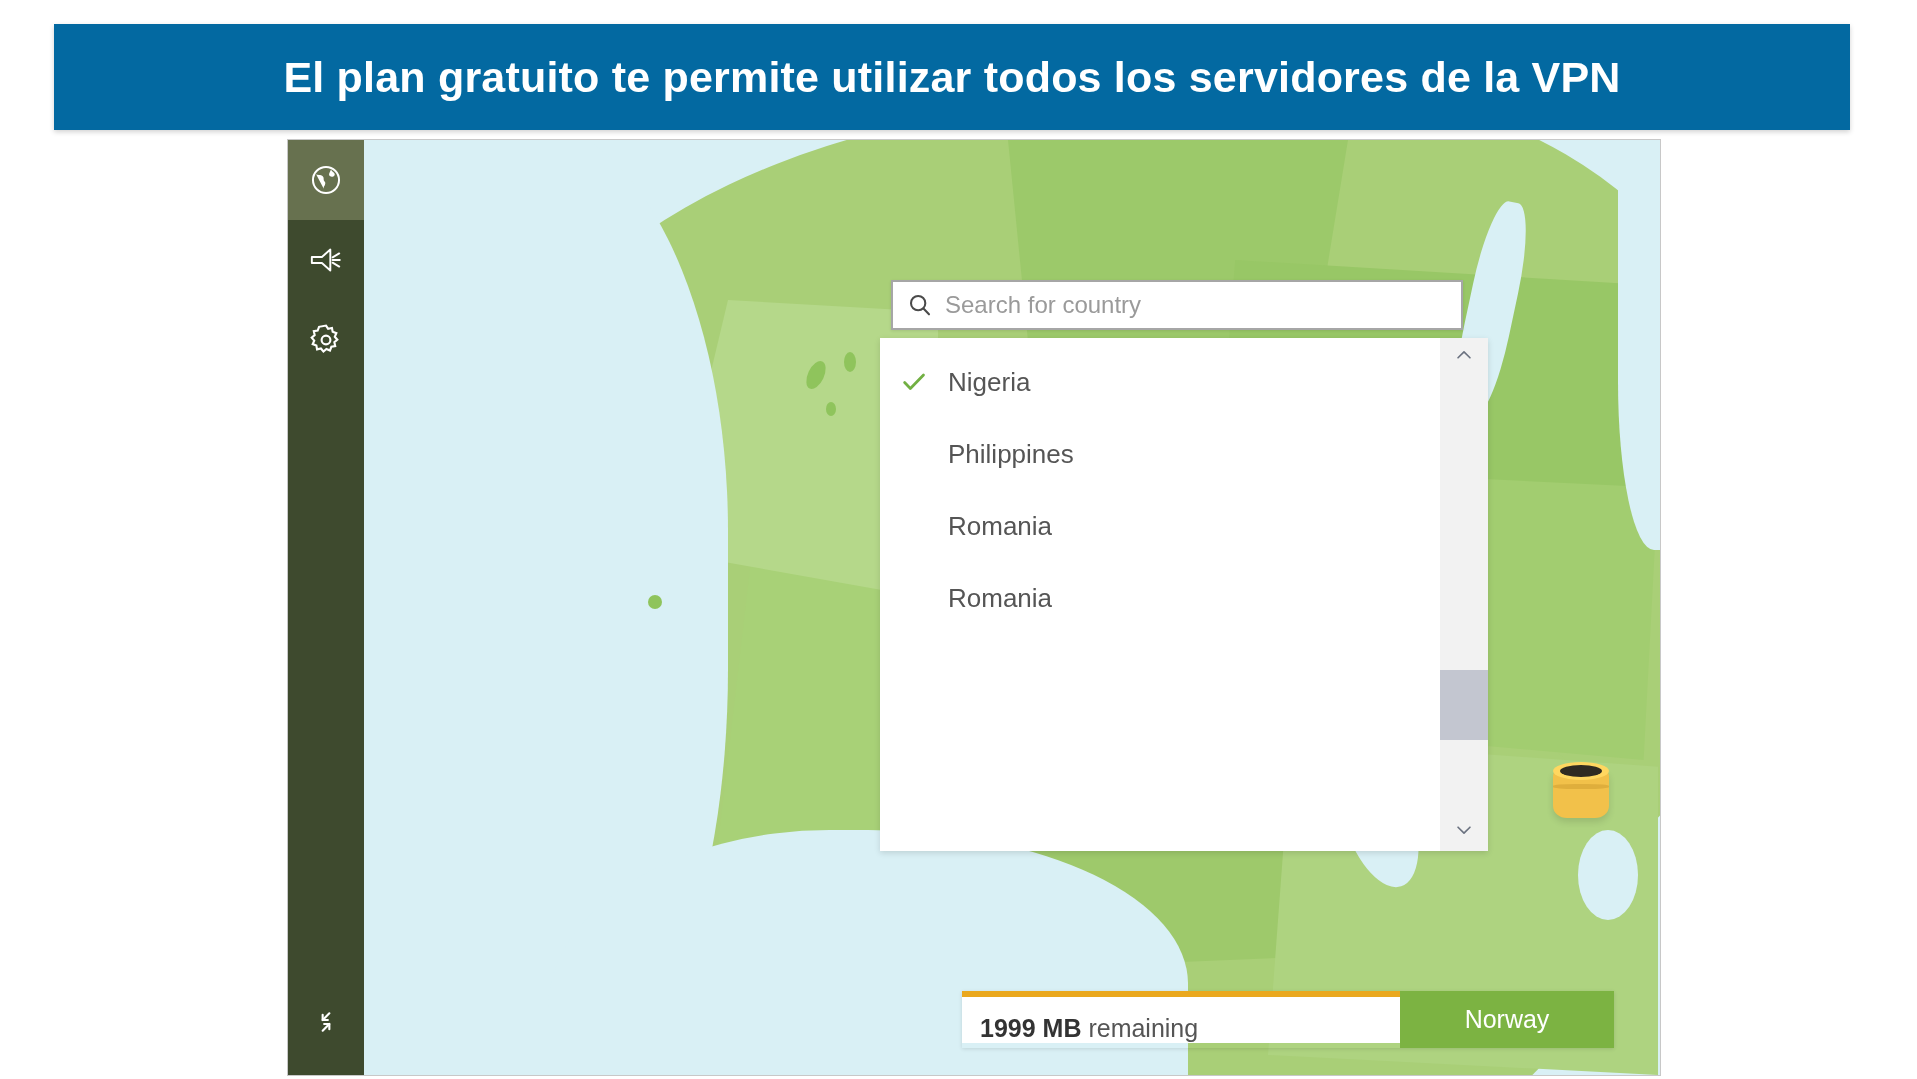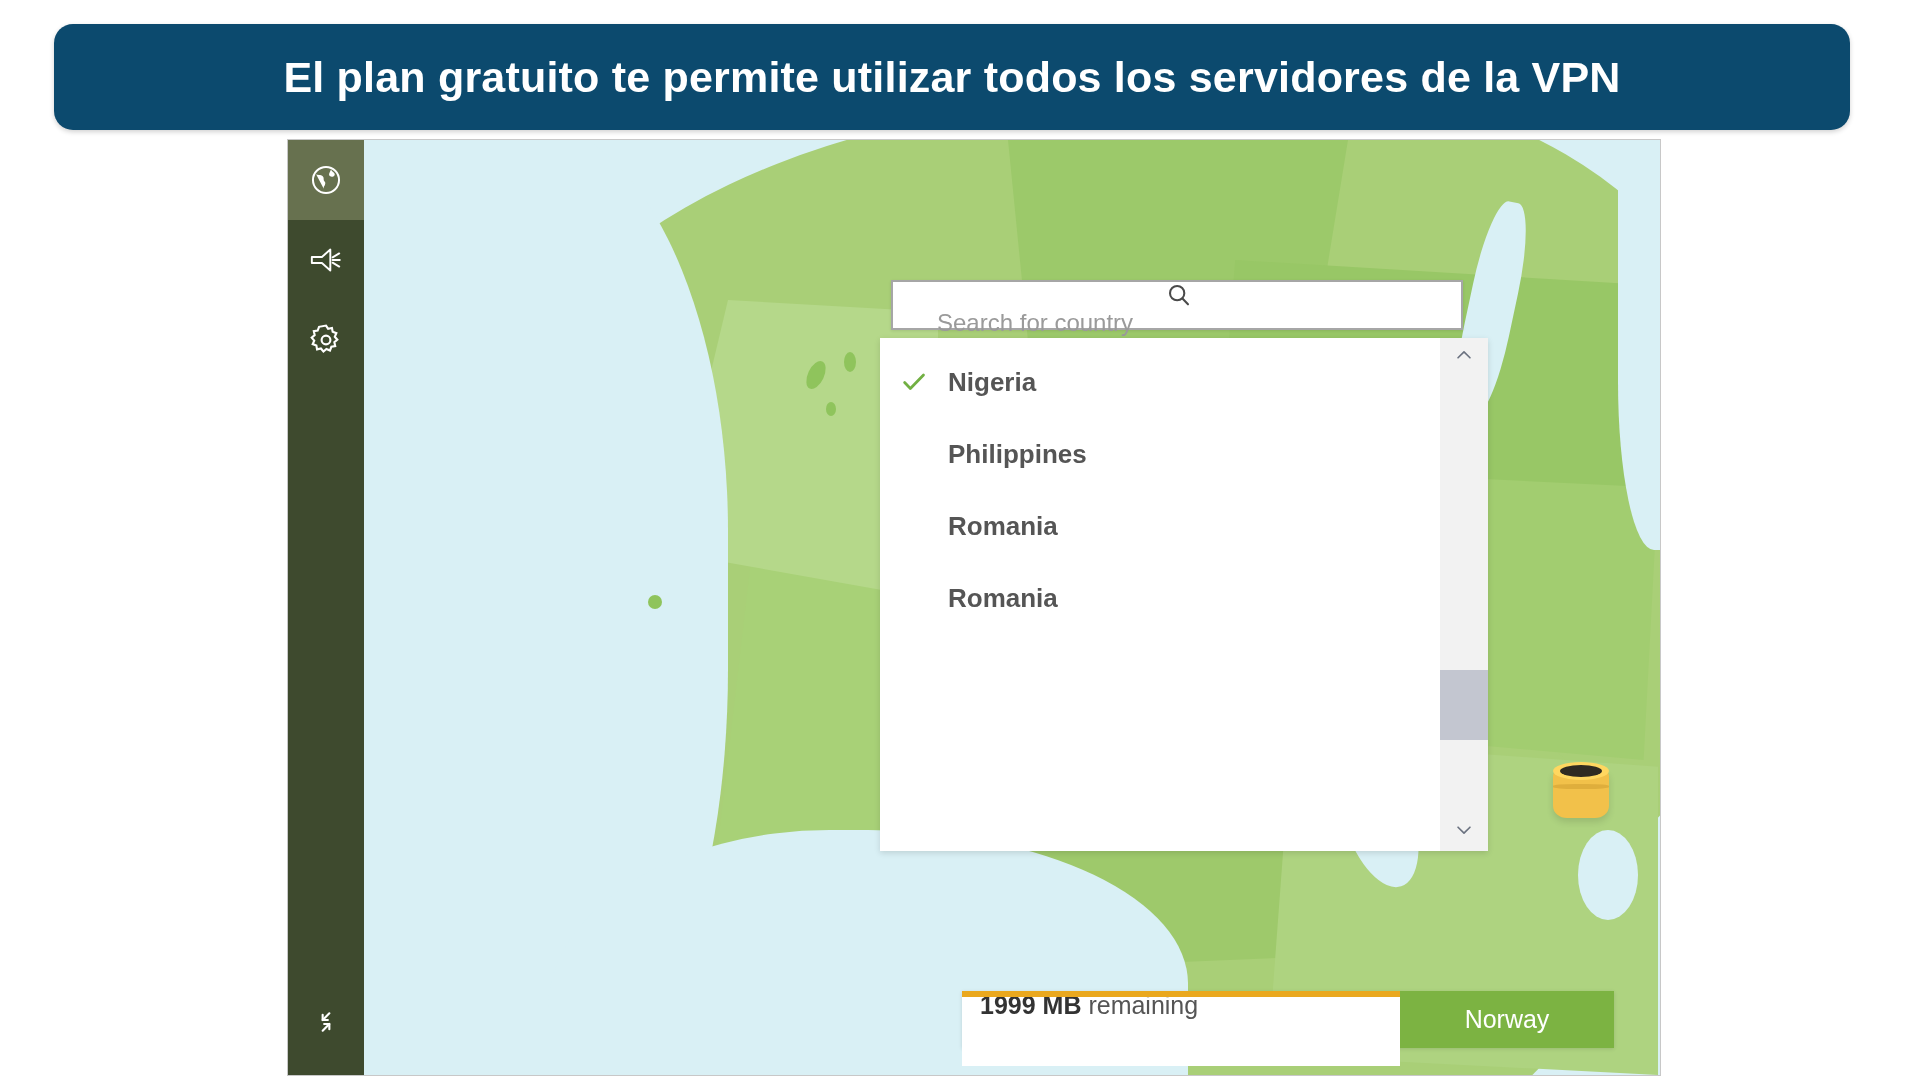--- a/index.html
+++ b/index.html
@@ -222,21 +222,20 @@
     position: relative;
     width: 572px;
     height: 50px;
     margin: 0 0 0 11px;
     background: #ffffff;
     border: 2px solid #a6a6a6;
     box-sizing: border-box;
     display: flex;
     align-items: center;
     box-shadow: 0 1px 3px rgba(0,0,0,0.10);
-    flex-direction: column;
   }
   .search-icon {
     width: 26px;
     height: 26px;
     margin-left: 14px;
     margin-right: 10px;
     flex: none;
   }
   .search-input {
     border: none;
@@ -264,21 +263,20 @@
     overflow: hidden;
     padding-top: 8px;
     box-sizing: border-box;
   }
   .country-row {
     position: relative;
     height: 72px;
     display: flex;
     align-items: center;
     cursor: pointer;
-    font-weight: bold;
   }
   .check-slot {
     width: 68px;
     display: flex;
     align-items: center;
     justify-content: center;
     flex: none;
   }
   .country-label {
     font-size: 26px;
@@ -323,24 +321,24 @@
     top: 851px;
     width: 652px;
     height: 57px;
     display: flex;
     z-index: 30;
     box-shadow: 0 1px 4px rgba(0,0,0,0.12);
   }
   .data-panel {
     position: relative;
     width: 438px;
-    height: 75px;
+    height: 52px;
     background: #ffffff;
     display: flex;
-    align-items: flex-start;
+    align-items: flex-end;
   }
   .data-progress {
     position: absolute;
     left: 0; top: 0;
     height: 6px;
     width: 100%;
     background: #eeeeee;
   }
   .data-progress-fill {
     height: 6px;
@@ -366,21 +364,21 @@
     display: flex;
     align-items: center;
     justify-content: center;
   }
 </style>
 </head>
 <body>
 
 <div id="root">
 
-  <div class="banner" style="background: #0c4a6e; border-radius: 19px;">
+  <div class="banner" style="background: #0369a1;">
     <div class="banner-text">El plan gratuito te permite utilizar todos los servidores de la VPN</div>
   </div>
 
   <div class="app-window">
 
     <div class="map">
       <div class="land land-main"></div>
       <div class="land land-south"></div>
 
       <div class="region r1"></div>

